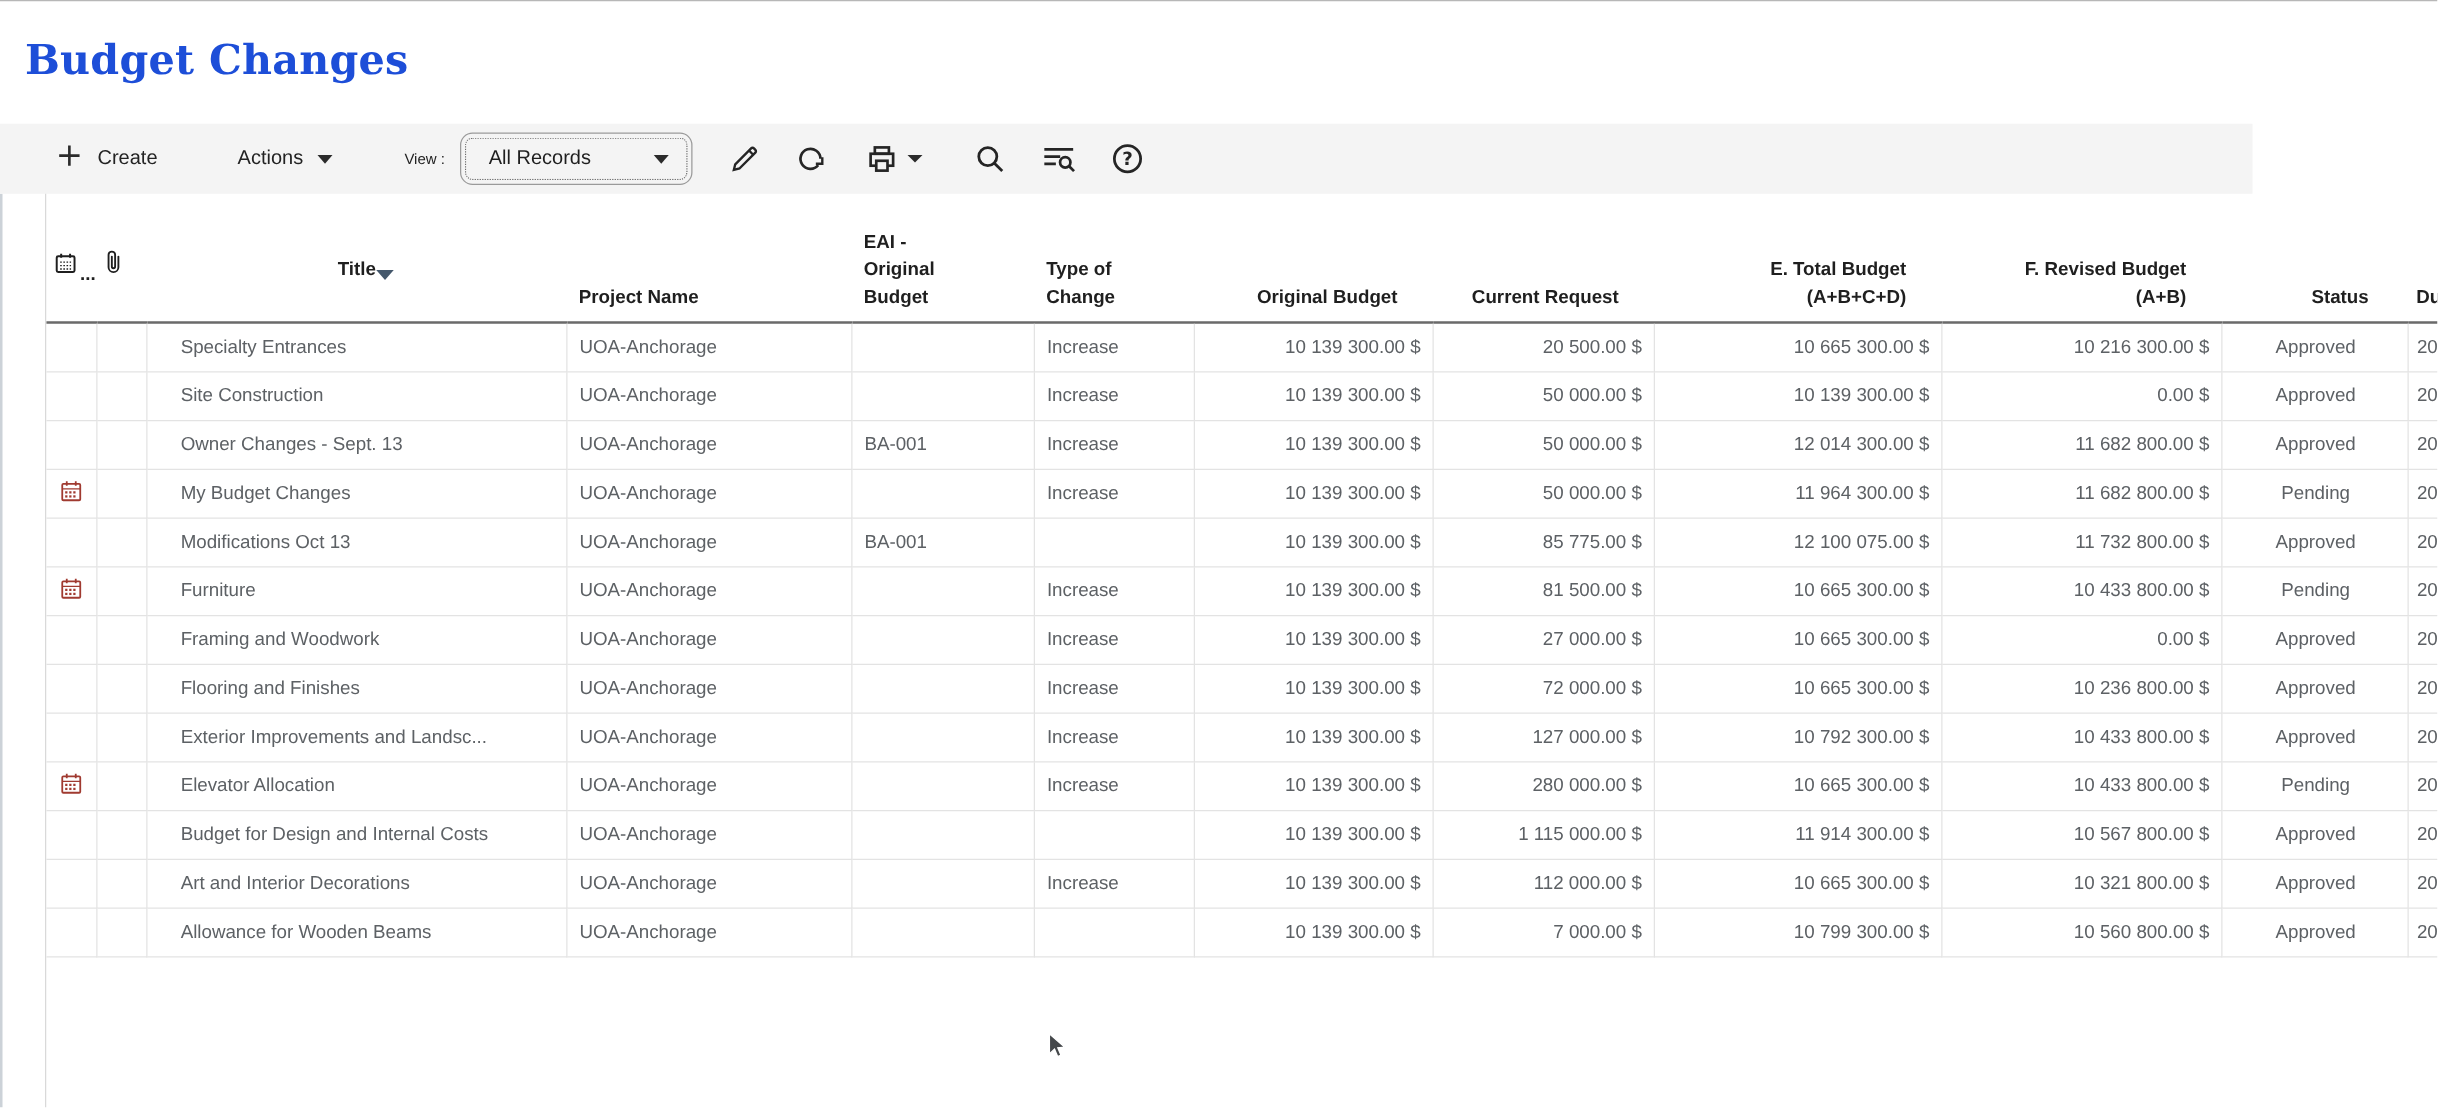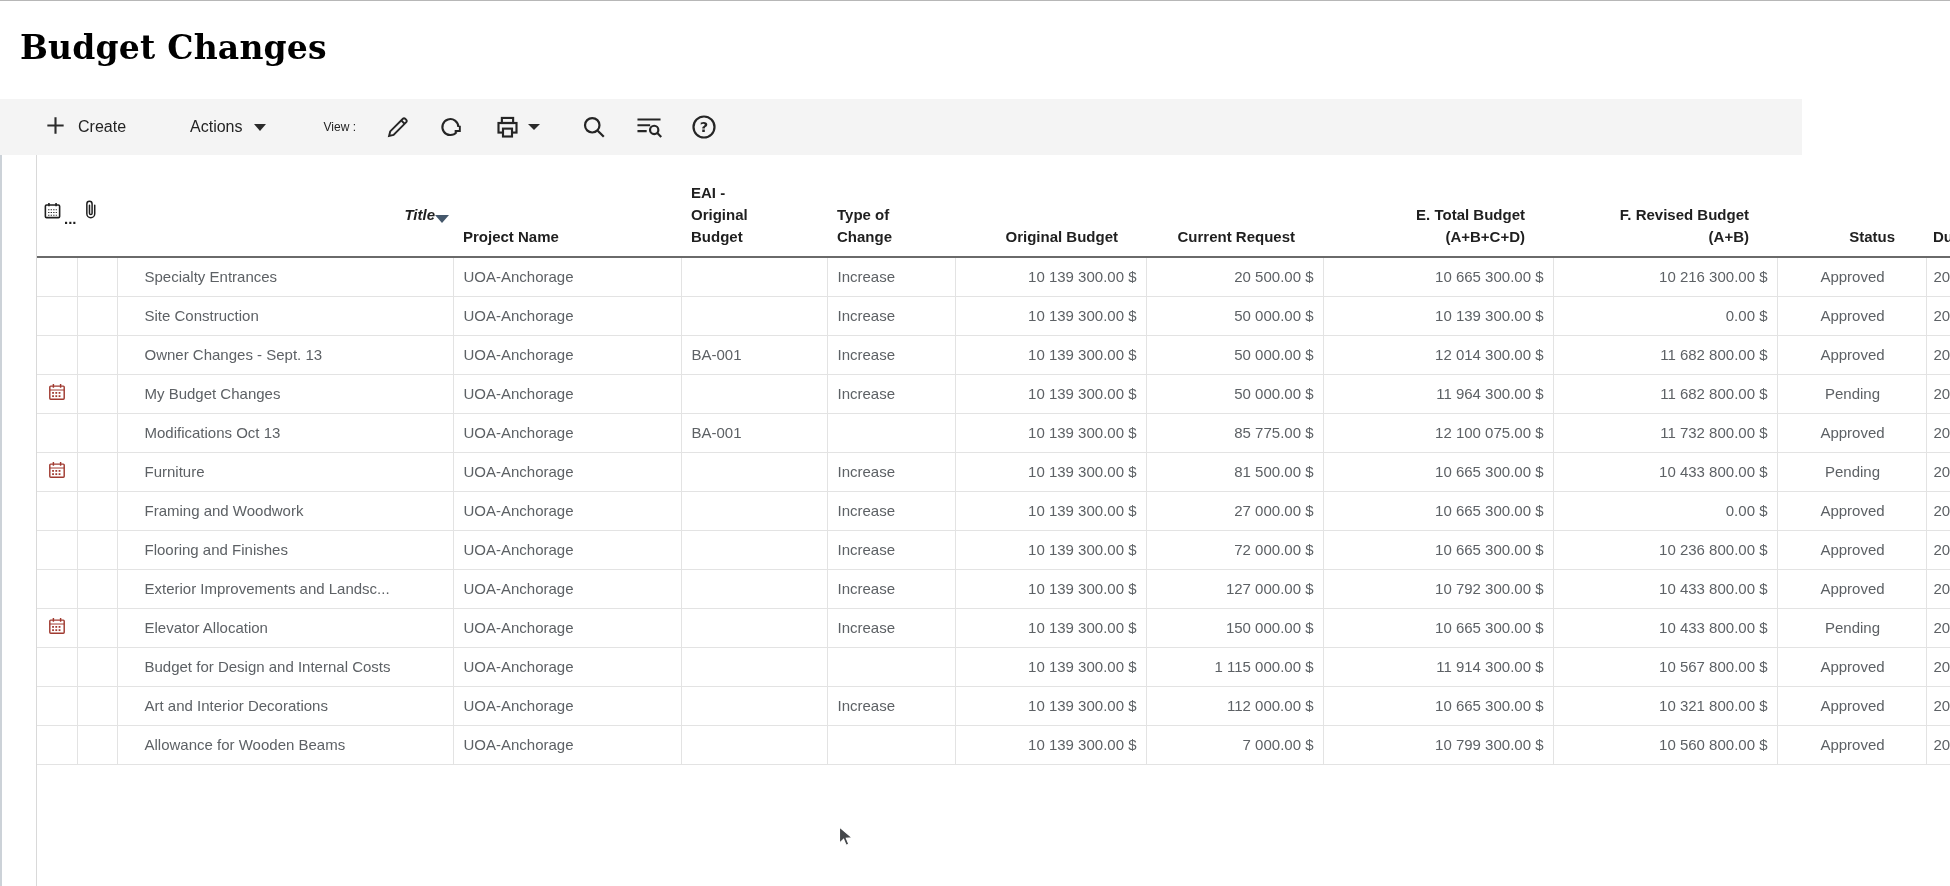--- a/index.html
+++ b/index.html
@@ -2,21 +2,21 @@
 <html><head>
 <meta charset="utf-8">
 <style>
   * { margin:0; padding:0; box-sizing:border-box; }
   html,body { width:1950px; height:886px; overflow:hidden; background:#fff;
     font-family:"Liberation Sans", sans-serif; position:relative; }
   .top-edge { position:absolute; top:0; left:0; width:1950px; height:1px; background:#b7b7b7; }
   .left-edge { position:absolute; top:155px; left:0; width:2px; height:731px; background:#ccd2d8; }
 
   .page-title { position:absolute; top:28px; left:20px;
-    font-family:"DejaVu Serif", serif; font-size:33px; color:#000000; letter-spacing:.2px; }
+    font-family:"DejaVu Serif", serif; font-size:33px; color:#1d4ed8; letter-spacing:.2px; }
 
   .toolbar { position:absolute; top:99px; left:0; width:1802px; height:56px;
     background:#f4f4f4; display:flex; align-items:center; }
   .tb-btn { display:flex; align-items:center; gap:11px; background:none; border:none;
     font-family:"Liberation Sans", sans-serif; font-size:16px; color:#232323; cursor:pointer; }
   .caret { width:0; height:0; border-left:6px solid transparent; border-right:6px solid transparent;
     border-top:7px solid #2b2b2b; display:inline-block; }
   .view-label { font-size:12px; color:#232323; }
   .view-pill { display:flex; align-items:center; justify-content:space-between;
     width:186px; height:42px; padding:0 18px 0 22px; border-radius:10px;
@@ -30,21 +30,21 @@
   table { border-collapse:collapse; table-layout:fixed; width:1954px; }
   thead tr { height:70px; }
   th { vertical-align:bottom; padding:0 0 8px 10px; text-align:left;
     font-size:15px; font-weight:bold; color:#1f1f1f; border-bottom:2px solid #6a6a6a;
     white-space:pre-line; line-height:22px; }
   th.h-ico { padding-left:6px; }
   th.h-title { padding-left:19px; }
   th.h-num { text-align:right; padding-right:28px; padding-left:0; }
   th.h-status { text-align:right; padding-right:31px; }
   th.h-due { padding-left:7px; }
-  .title-head-wrap { display:flex; justify-content:flex-end; align-items:flex-end;font-style:italic; }
+  .title-head-wrap { display:flex; justify-content:center; align-items:flex-end; }
   .sort-tri { width:0; height:0; border-left:7px solid transparent; border-right:7px solid transparent;
     border-top:8px solid #44576b; margin:0 4px 3px 0; }
 
   tbody tr { height:39px; }
   td { border-right:1px solid #e3e3e3; border-bottom:1px solid #e3e3e3;
     font-size:15px; color:#5d6165; vertical-align:middle; padding:0 10px;
     white-space:nowrap; overflow:hidden; }
   td.c-ico { text-align:center; padding:0; }
   td.c-title { padding-left:27px; }
   td.num { text-align:right; padding-right:9px;margin-top:24px; }
@@ -74,20 +74,24 @@
     <span>Create</span>
   </button>
 
   <button class="tb-btn" style="margin-left:64px">
     <span>Actions</span>
     <span class="caret"></span>
   </button>
 
   <span class="view-label" style="margin-left:58px">View :</span>
 
+  <button class="view-pill" style="margin-left:12px">
+    <span>All Records</span>
+    <span class="caret"></span>
+  </button>
 
   <button class="icon-btn" style="margin-left:28px">
     <span>
       <svg width="27" height="27" viewBox="0 0 24 24" fill="none" stroke="#252525" stroke-width="1.7">
         <path d="M4.5 19.5l1-4L16.8 4.2a1.4 1.4 0 0 1 2 0l1 1a1.4 1.4 0 0 1 0 2L8.5 18.5l-4 1z"></path>
           <path d="M15.3 5.7l3 3"></path>
       </svg>
     </span>
   </button>
 
@@ -365,21 +369,21 @@
                   <rect x="8.2" y="13.6" width="2" height="2"></rect>
                   <rect x="11.8" y="13.6" width="2" height="2"></rect>
                 </g>
               </svg></span></td>
           <td class="c-ico"></td>
           <td class="c-title">Elevator Allocation</td>
           <td class="">UOA-Anchorage</td>
           <td class=""></td>
           <td class="">Increase</td>
           <td class="num">10 139 300.00 $</td>
-          <td class="num">150 000.00 $</td>
+          <td class="num">280 000.00 $</td>
           <td class="num">10 665 300.00 $</td>
           <td class="num">10 433 800.00 $</td>
           <td class="c-status">Pending</td>
           <td class="c-due">20</td>
         </tr>
         <tr>
           <td class="c-ico"></td>
           <td class="c-ico"></td>
           <td class="c-title">Budget for Design and Internal Costs</td>
           <td class="">UOA-Anchorage</td>

